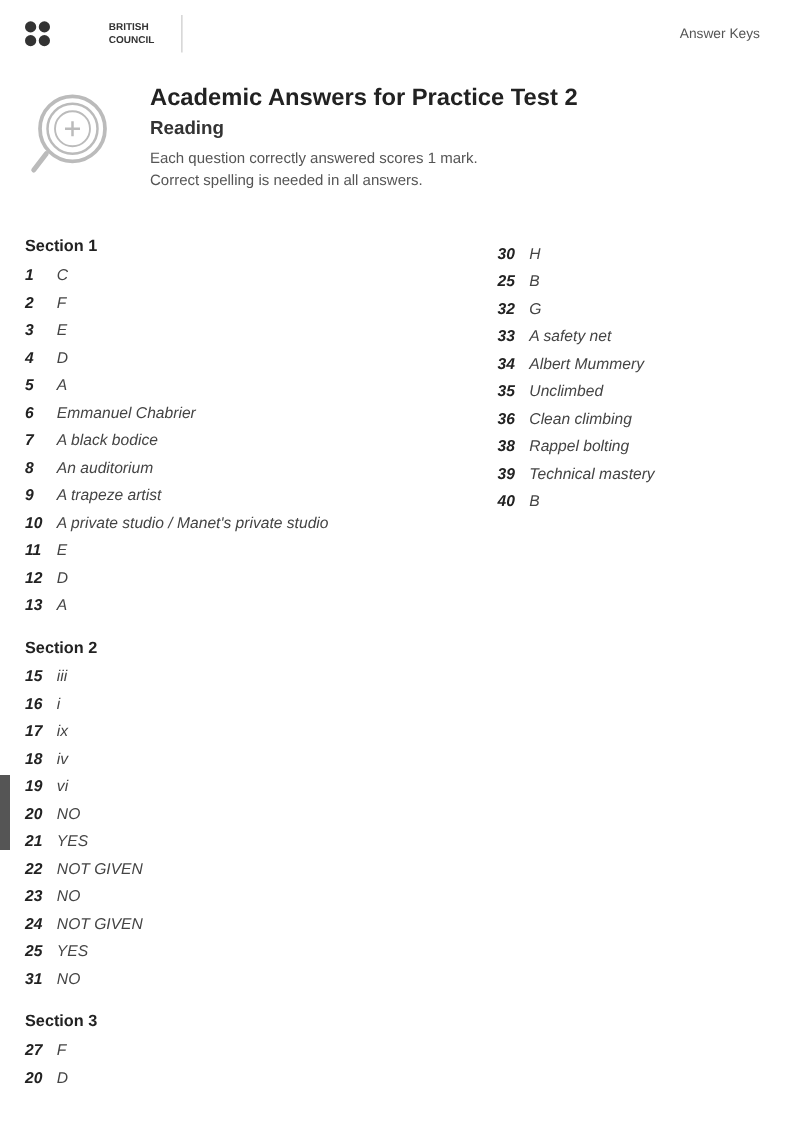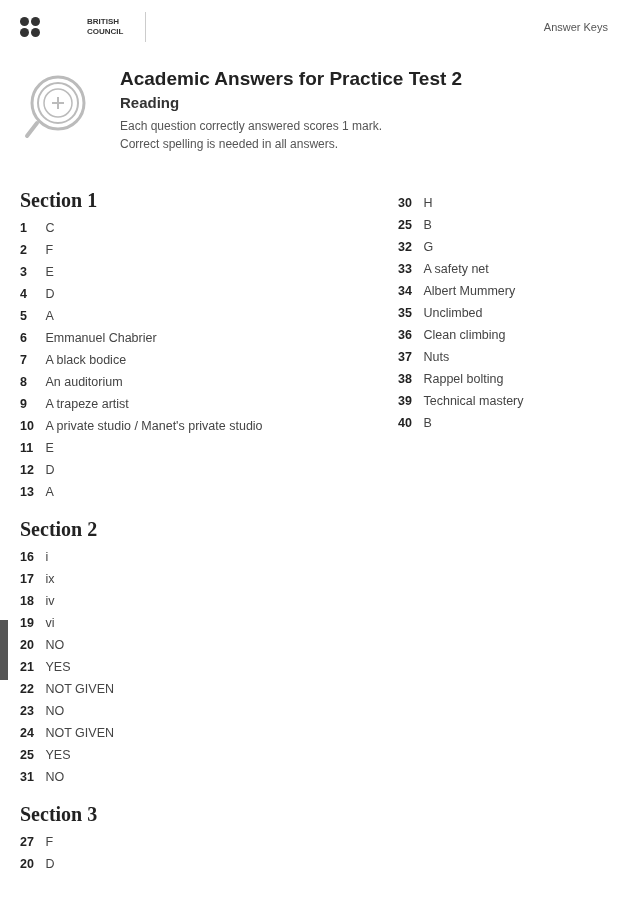--- a/index.html
+++ b/index.html
@@ -119,37 +119,37 @@
     }
     .left-col {
       flex: 1;
       padding-right: 10px;
     }
     .right-col {
       width: 220px;
       padding-top: 20px;
     }
     .section-title {
-      font-size: 20px;
+      font-size: 13px;
       font-weight: bold;
       color: #222;
       margin-bottom: 6px;
       margin-top: 16px;
-      font-family: Liberation Serif, serif;
     }
     .answer-list {
       list-style: none;
       margin-bottom: 10px;
     }
     .answer-item {
       display: flex;
       align-items: center;
       margin-bottom: 2px;
       font-size: 12.5px;
       line-height: 1.6;
+      font-style: italic;
     }
     .answer-num {
       font-weight: bold;
       min-width: 22px;
       color: #222;
     }
     .answer-val {
       color: #444;
     }
     
@@ -261,20 +261,24 @@
           </li>
           <li class="answer-item">
             <span class="answer-num">13</span>
             <span class="answer-val">&nbsp;A</span>
           </li>
         </ul>
 
       <div class="section-title">Section 2</div>
       <ul class="answer-list" id="section2-list">
           <li class="answer-item">
+            <span class="answer-num">15</span>
+            <span class="answer-val">&nbsp;iii</span>
+          </li>
+          <li class="answer-item">
             <span class="answer-num">16</span>
             <span class="answer-val">&nbsp;i</span>
           </li>
           <li class="answer-item">
             <span class="answer-num">17</span>
             <span class="answer-val">&nbsp;ix</span>
           </li>
           <li class="answer-item">
             <span class="answer-num">18</span>
             <span class="answer-val">&nbsp;iv</span>
@@ -350,24 +354,20 @@
           </li>
           <li class="answer-item">
             <span class="answer-num">35</span>
             <span class="answer-val">&nbsp;Unclimbed</span>
           </li>
           <li class="answer-item">
             <span class="answer-num">36</span>
             <span class="answer-val">&nbsp;Clean climbing</span>
           </li>
           <li class="answer-item">
-            <span class="answer-num">37</span>
-            <span class="answer-val">&nbsp;Nuts</span>
-          </li>
-          <li class="answer-item">
             <span class="answer-num">38</span>
             <span class="answer-val">&nbsp;Rappel bolting</span>
           </li>
           <li class="answer-item">
             <span class="answer-num">39</span>
             <span class="answer-val">&nbsp;Technical mastery</span>
           </li>
           <li class="answer-item">
             <span class="answer-num">40</span>
             <span class="answer-val">&nbsp;B</span>

